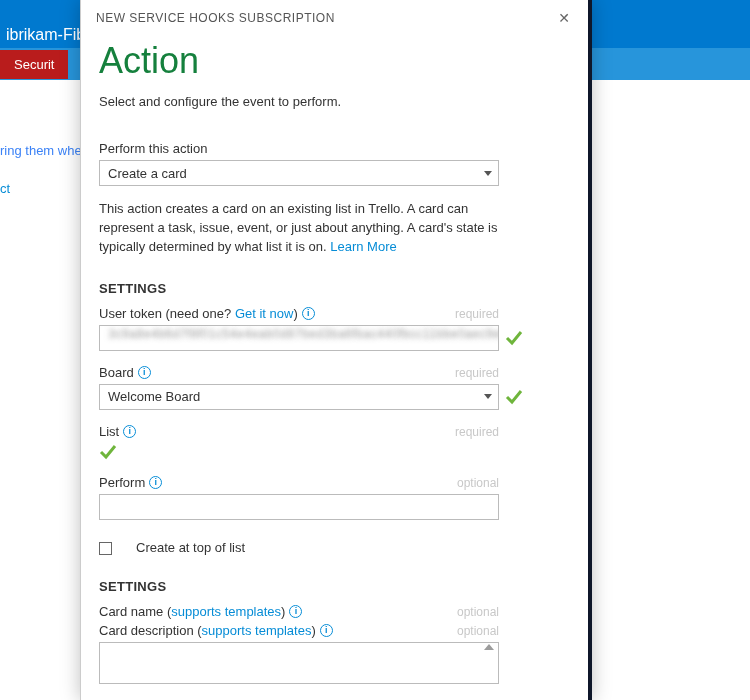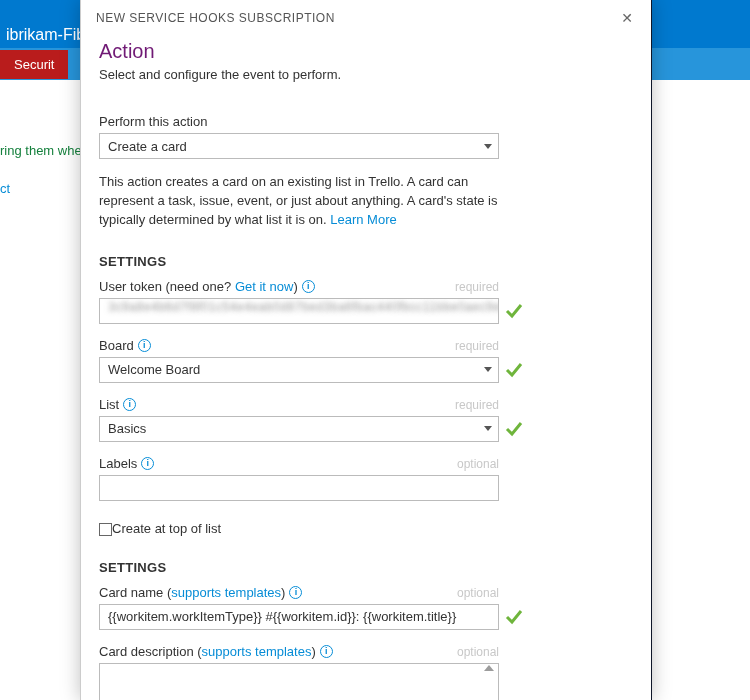--- a/index.html
+++ b/index.html
@@ -38,39 +38,39 @@
     background: #b91c1c;
     color: #fff;
     padding: 7px 14px;
     font-size: 13px;
   }
   .bg-text {
     position: absolute;
     top: 143px;
     left: 0;
     font-size: 13px;
-    color: #15803d;
+    color: #3b82f6;
   }
   .bg-link {
     position: absolute;
     top: 181px;
     left: 0;
     font-size: 13px;
     color: #068cd6;
   }
   
   .dialog {
     position: absolute;
     top: 0;
     left: 80px;
-    width: 572px;
+    width: 512px;
     height: 700px;
     background: #fff;
     border-left: 1px solid #ccc;
-    border-right: 1px solid #0f172a;
+    border-right: 4px solid #0f172a;
     box-shadow: 0 0 18px rgba(0,0,0,0.25);
     display: flex;
     flex-direction: column;
   }
   .dialog-header {
     display: flex;
     align-items: center;
     justify-content: space-between;
     padding: 8px 12px 10px 15px;
   }
@@ -84,25 +84,25 @@
     color: #666;
     cursor: pointer;
     padding: 2px 6px;
   }
   .dialog-body {
     padding: 0 18px 0 18px;
     overflow-y: auto;
     flex: 1;
   }
   .h1 {
-    color: #701a75;
-    font-size: 20px;
+    color: #15803d;
+    font-size: 36px;
     font-weight: 300;
     margin-top: 2px;
-    margin-bottom: 4px;
+    margin-bottom: 12px;
   }
   .subtitle {
     color: #333;
     font-size: 13px;
     margin-bottom: 32px;
   }
   .field-label {
     font-size: 13px;
     color: #333;
     margin-bottom: 4px;
@@ -220,21 +220,21 @@
   }
   .ta-arrow-up, .ta-arrow-down {
     width: 0; height: 0;
     border-left: 5px solid transparent;
     border-right: 5px solid transparent;
   }
   .ta-arrow-up { border-bottom: 6px solid #9c9c9c; }
   .checkbox-row {
     display: flex;
     align-items: flex-end;
-    gap: 0;
+    gap: 24px;
     margin-top: 6px;
     margin-bottom: 20px;
   }
   .cb {
     width: 13px; height: 13px;
     border: 1px solid #666;
     background: #fff;
     cursor: pointer;
   }
 </style>
@@ -316,36 +316,32 @@
 
     <div class="field-block">
       <div class="label-row">
         <div class="field-label">
           <span>List</span>
           <span class="info-icon">i</span>
         </div>
         <span class="req">required</span>
       </div>
       <div class="field-row">
-        <div class="select">
-          <span>Basics</span>
-          <span class="chev"></span>
-        </div>
         <span class="check">
           <svg width="18" height="18" viewBox="0 0 18 18">
               <path d="M2 9 L7 14 L16 3" stroke="#6fb53c" stroke-width="3" fill="none"></path>
             </svg>
         </span>
       </div>
     </div>
 
     <div class="field-block">
       <div class="label-row">
         <div class="field-label">
-          <span>Labels</span>
+          <span>Perform</span>
           <span class="info-icon">i</span>
         </div>
         <span class="req">optional</span>
       </div>
       <div class="field-row">
         <input class="text-input" value="" style="">
       </div>
     </div>
 
     <div class="checkbox-row">
@@ -355,28 +351,20 @@
 
     <div class="section-title">SETTINGS</div>
 
     <div class="field-block">
       <div class="label-row">
         <div class="field-label">
           <span><span>Card name (</span><span class="link">supports templates</span><span>)</span></span>
           <span class="info-icon">i</span>
         </div>
         <span class="req">optional</span>
-      </div>
-      <div class="field-row">
-        <input class="text-input" value="{{workitem.workItemType}} #{{workitem.id}}: {{workitem.title}}" style="">
-        <span class="check">
-          <svg width="18" height="18" viewBox="0 0 18 18">
-              <path d="M2 9 L7 14 L16 3" stroke="#6fb53c" stroke-width="3" fill="none"></path>
-            </svg>
-        </span>
       </div>
     </div>
 
     <div class="field-block">
       <div class="label-row">
         <div class="field-label">
           <span><span>Card description (</span><span class="link">supports templates</span><span>)</span></span>
           <span class="info-icon">i</span>
         </div>
         <span class="req">optional</span>

